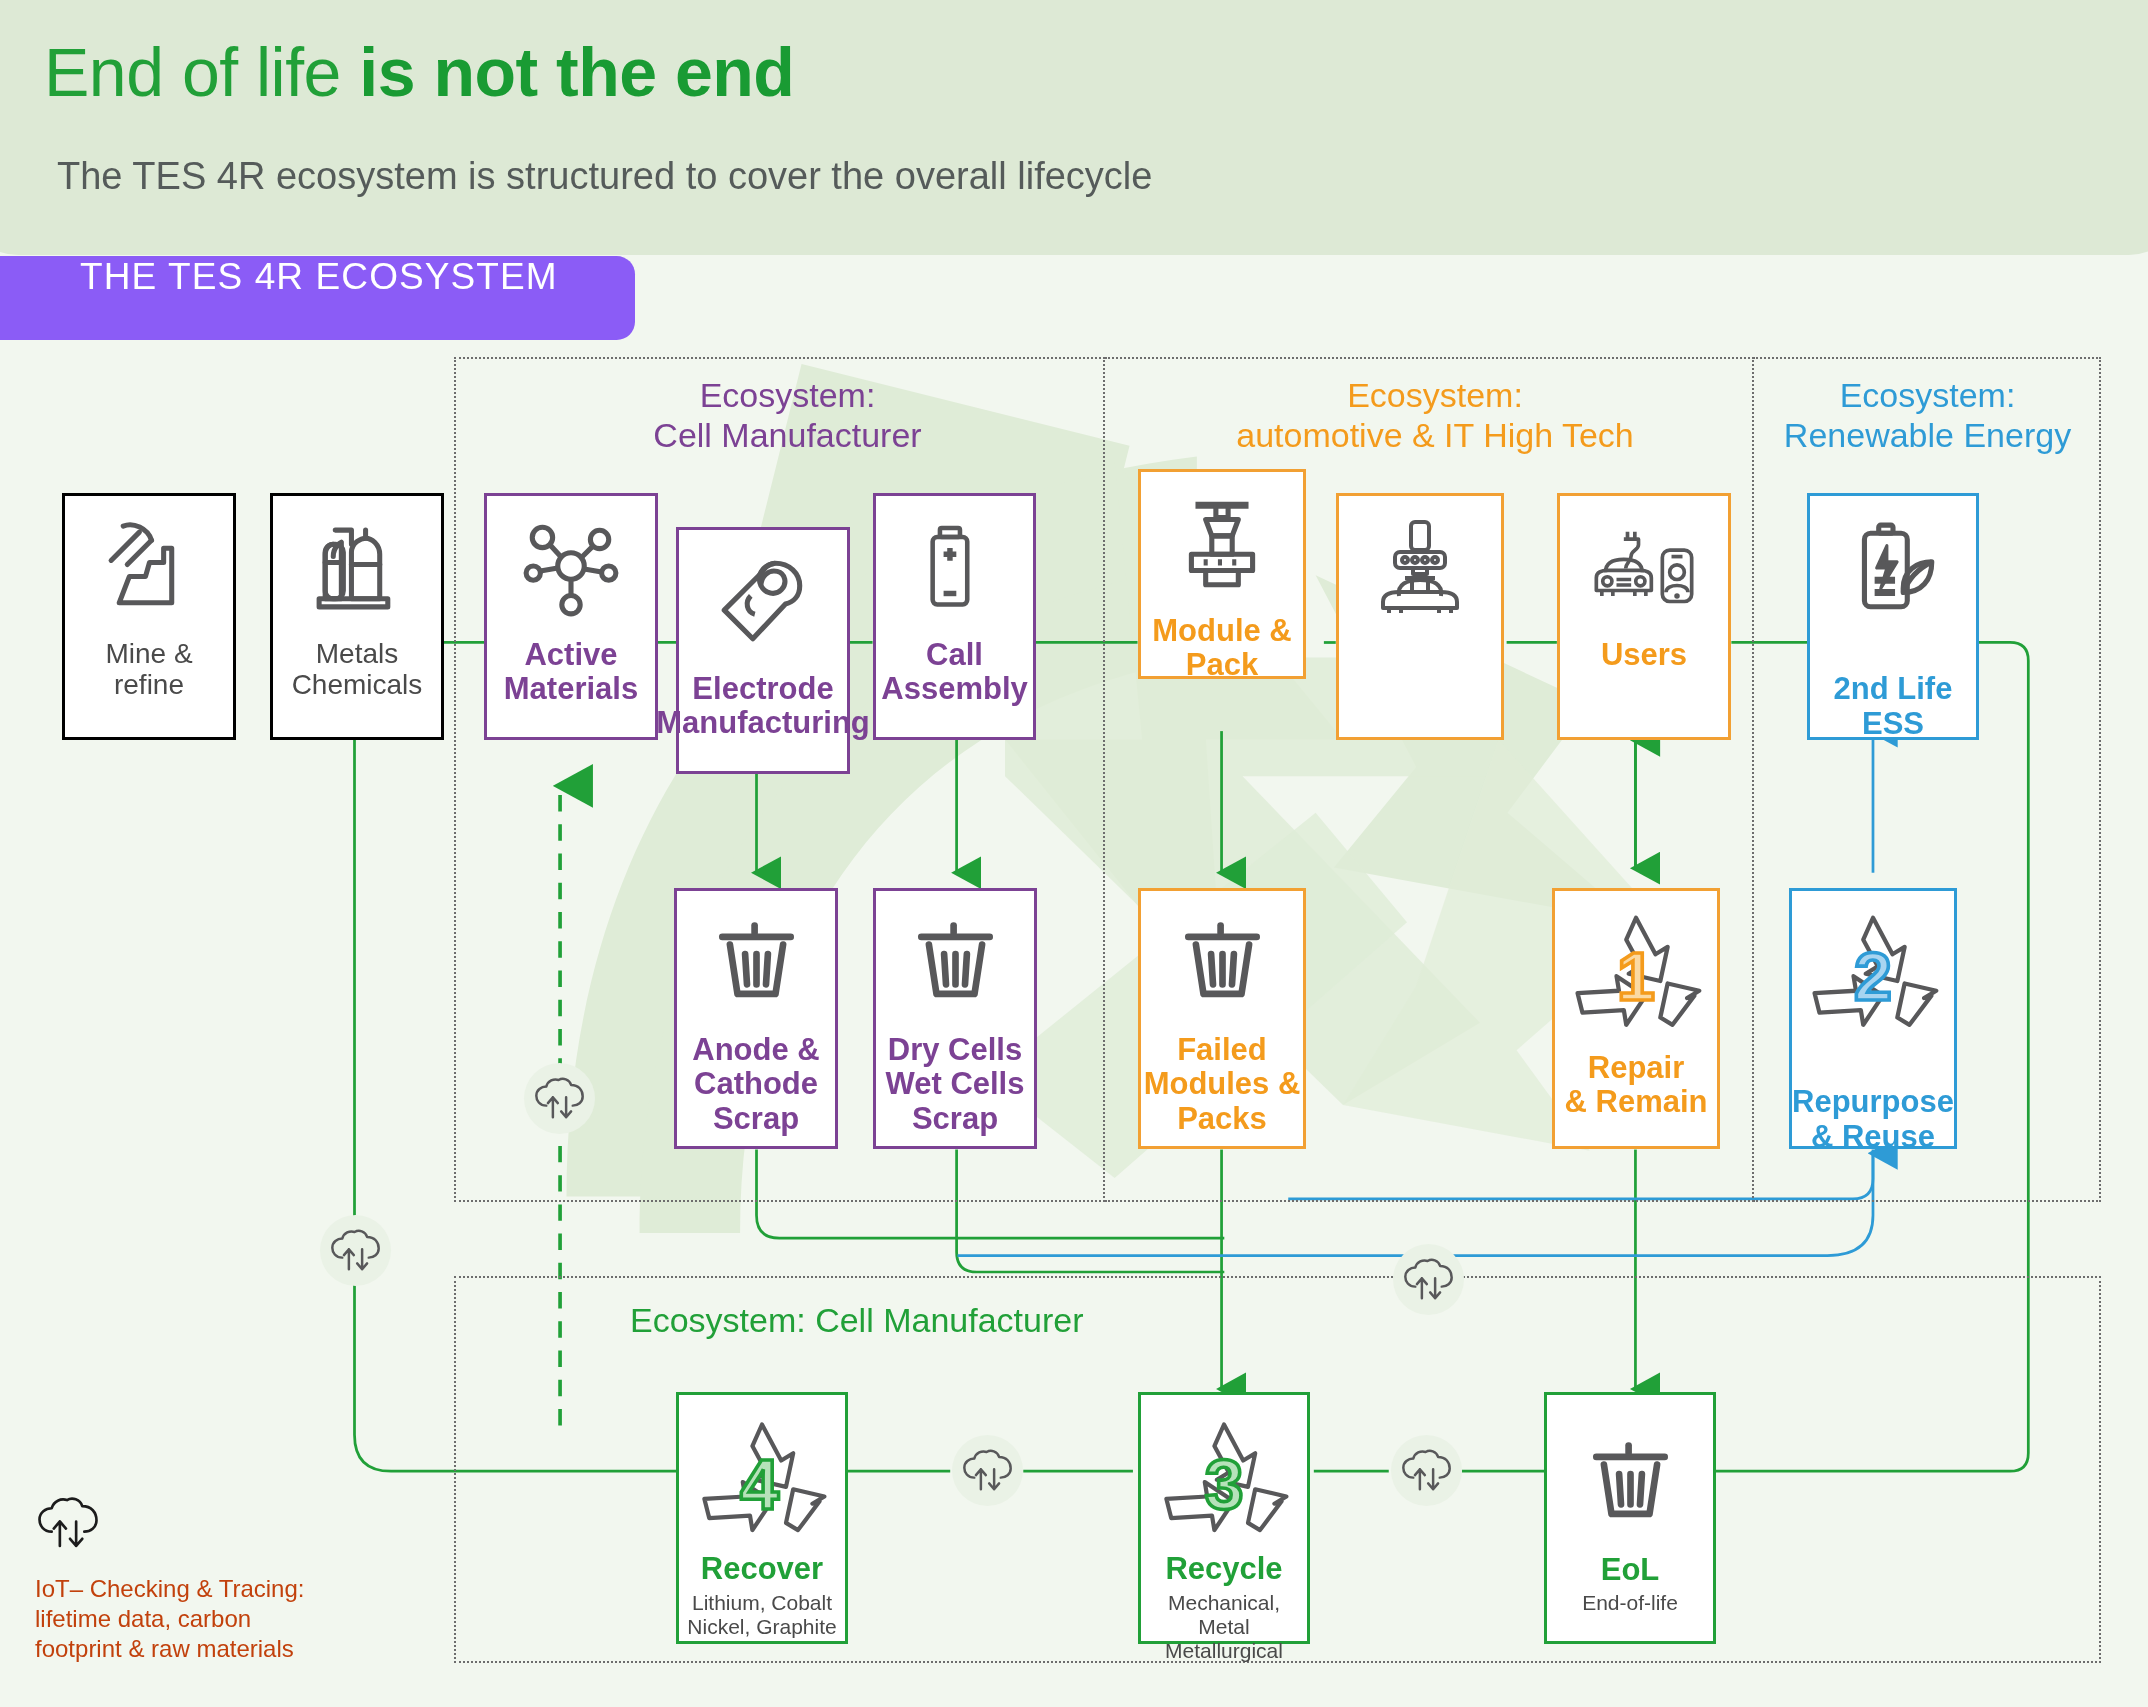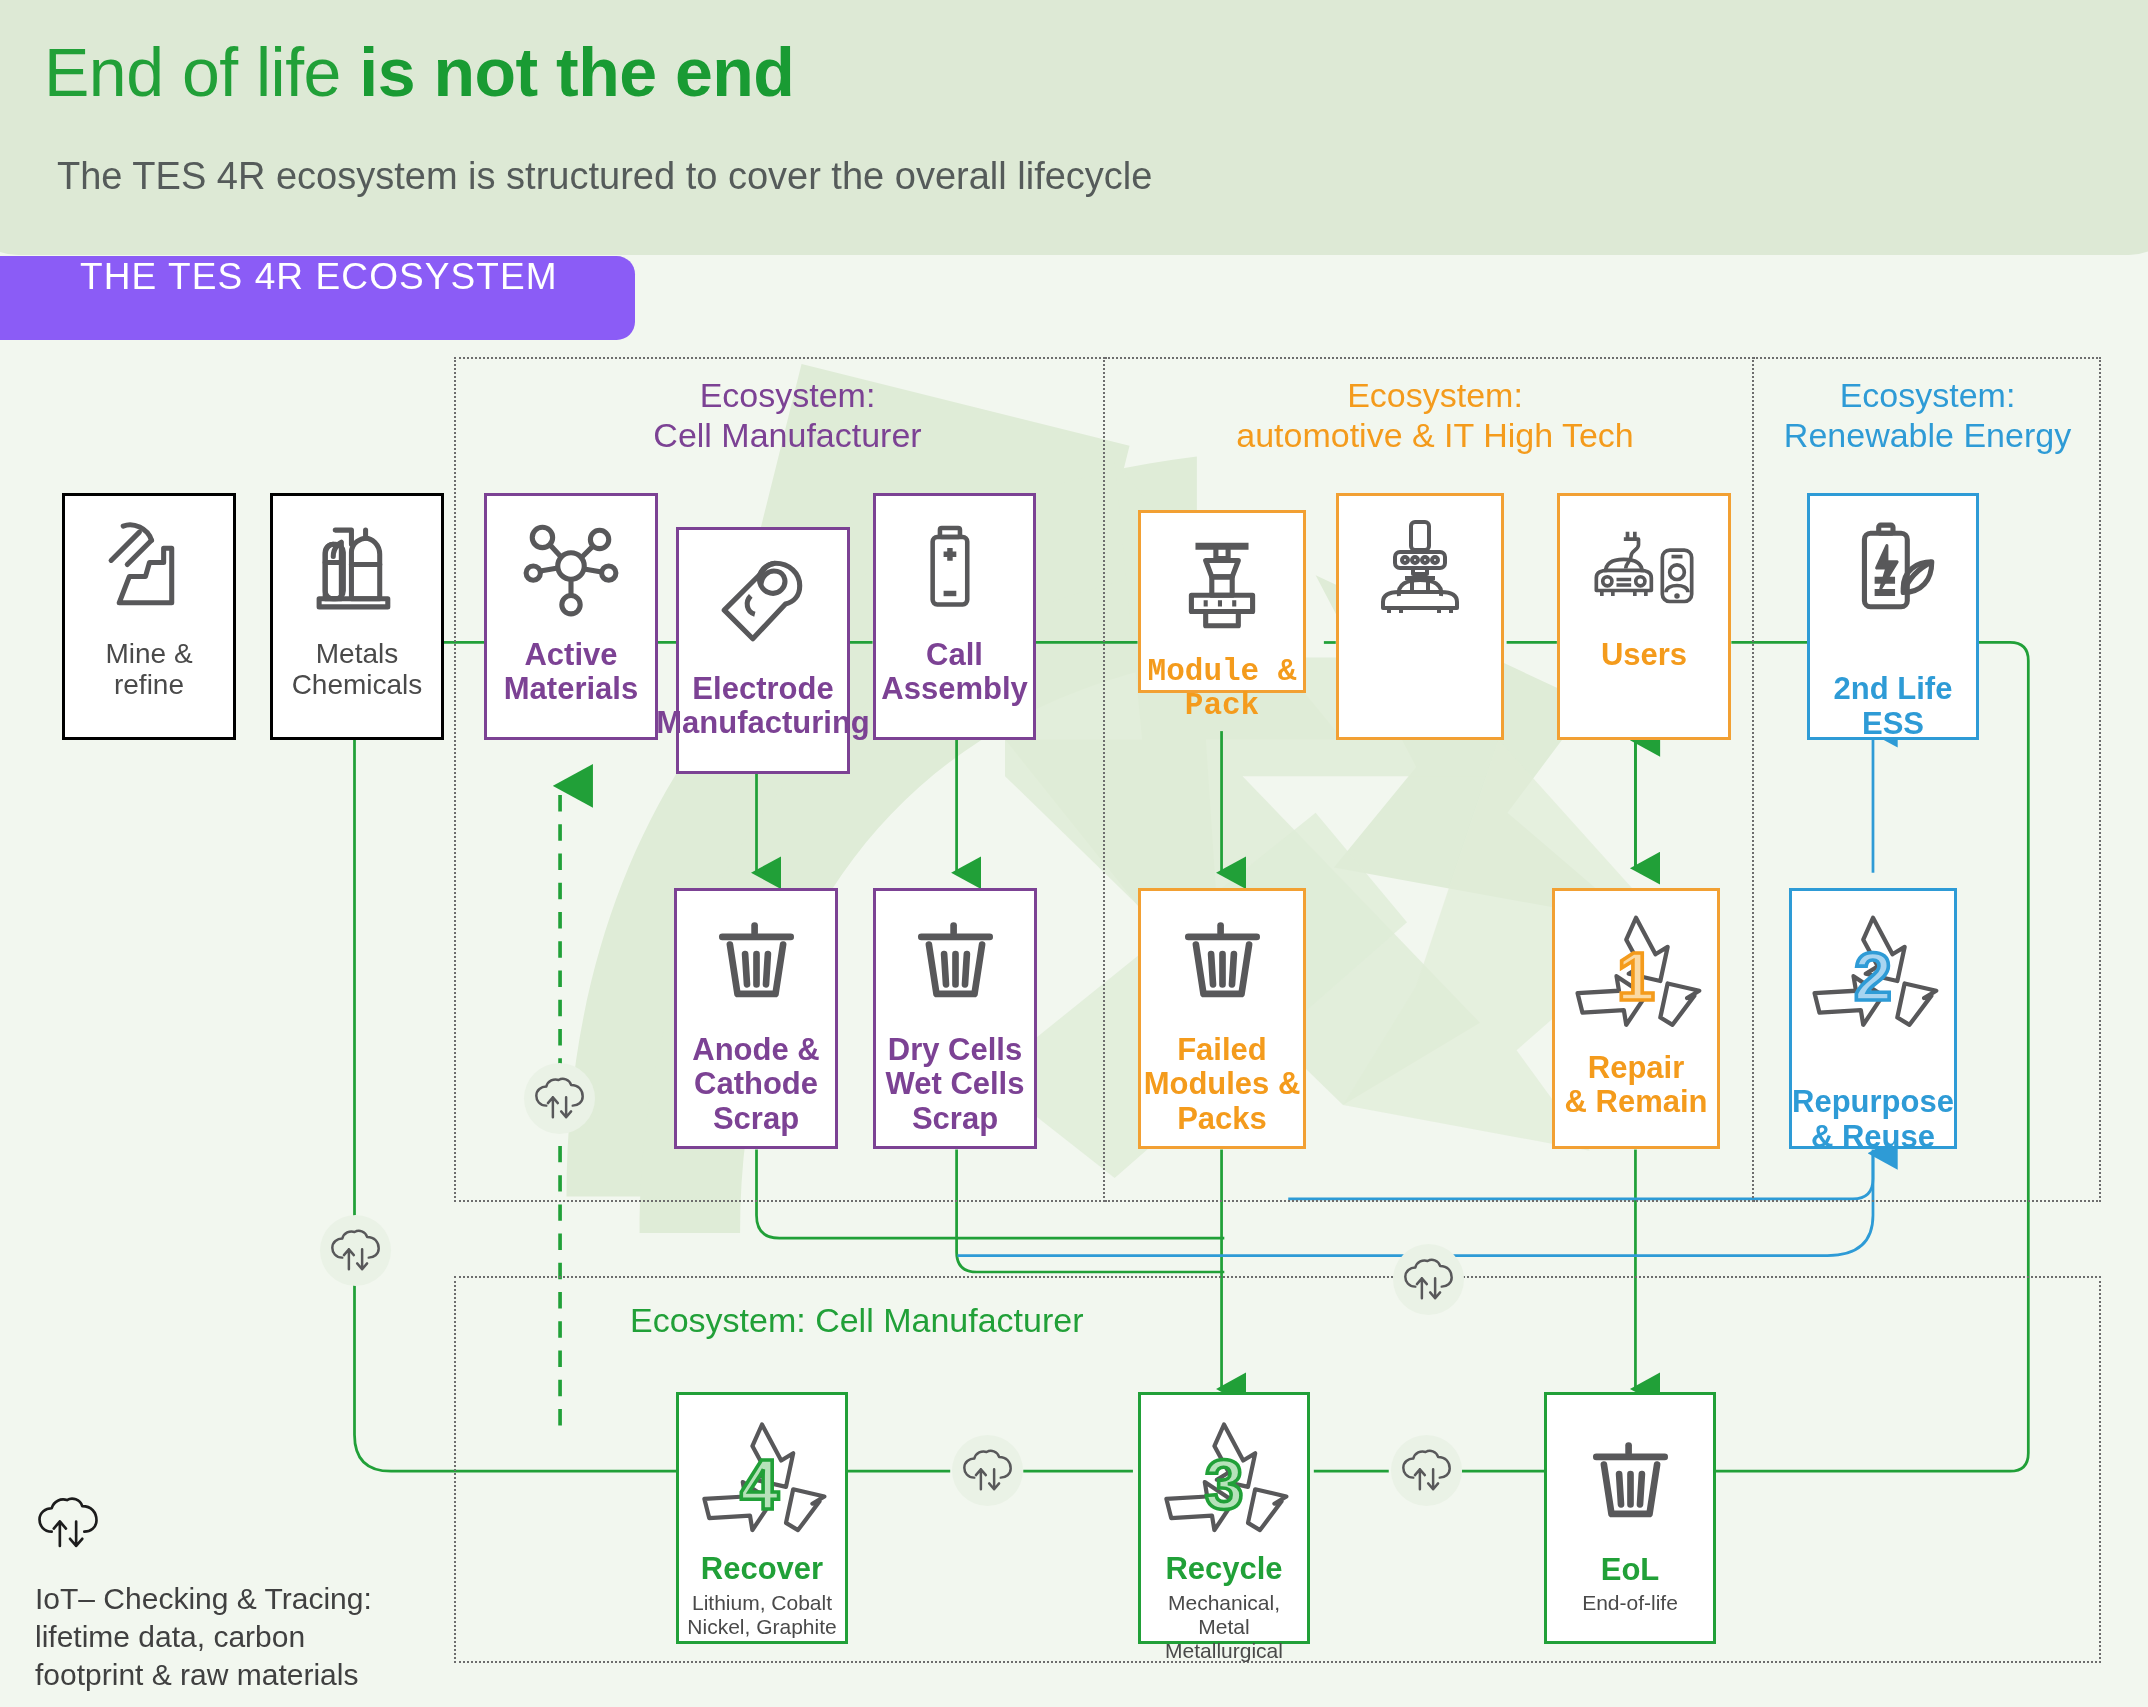--- a/index.html
+++ b/index.html
@@ -136,24 +136,24 @@
   }
 
   
   #legend {
     position: absolute;
     left: 35px; top: 1495px;
     width: 365px;
   }
   #legend .legend-icon { width: 66px; height: 57px; }
   #legend .legend-text {
-    margin-top: 25px;
-    font-size: 30px;
+    margin-top: 19px;
+    font-size: 24px;
     line-height: 1.26;
-    color: #404040;
+    color: #c2410c;
     white-space: pre-line;
   }
 </style>
 </head>
 <body>
 
 <div id="header-band"></div>
 
 <div id="title"><span>End of life </span><b>is not the end</b></div>
 
@@ -317,21 +317,21 @@
       <rect x="34" y="6" width="22" height="10" rx="2"></rect>
       <rect x="26" y="16" width="38" height="74" rx="5"></rect>
       <path d="M45,28 L45,42 M38,35 L52,35" stroke-width="6"></path>
       <path d="M38,78 L52,78" stroke-width="6"></path>
     </svg>
   </span>
   <span class="label">Call
 Assembly</span>
 </div>
 
-<div class="node c-orange" style="left:1138px; top:510px; width:168px; height:183px;font-family:Liberation Mono, monospace;">
+<div class="node c-orange" style="left:1138px; top:469px; width:168px; height:210px;">
   <span class="icon">
     <svg width="102" height="102" viewBox="0 0 100 100" fill="none" stroke="#58585a" stroke-width="5" stroke-linejoin="round">
       <path d="M24,12 L76,12" stroke-width="7"></path>
       <path d="M44,12 L44,24 L56,24 L56,12"></path>
       <path d="M34,26 L66,26 L60,42 L40,42 Z"></path>
       <rect x="40" y="42" width="20" height="18"></rect>
       <rect x="20" y="60" width="60" height="16"></rect>
       <path d="M32,68 L36,68 M46,68 L50,68 M60,68 L64,68" stroke-width="6"></path>
       <rect x="34" y="76" width="32" height="14"></rect>
     </svg>

